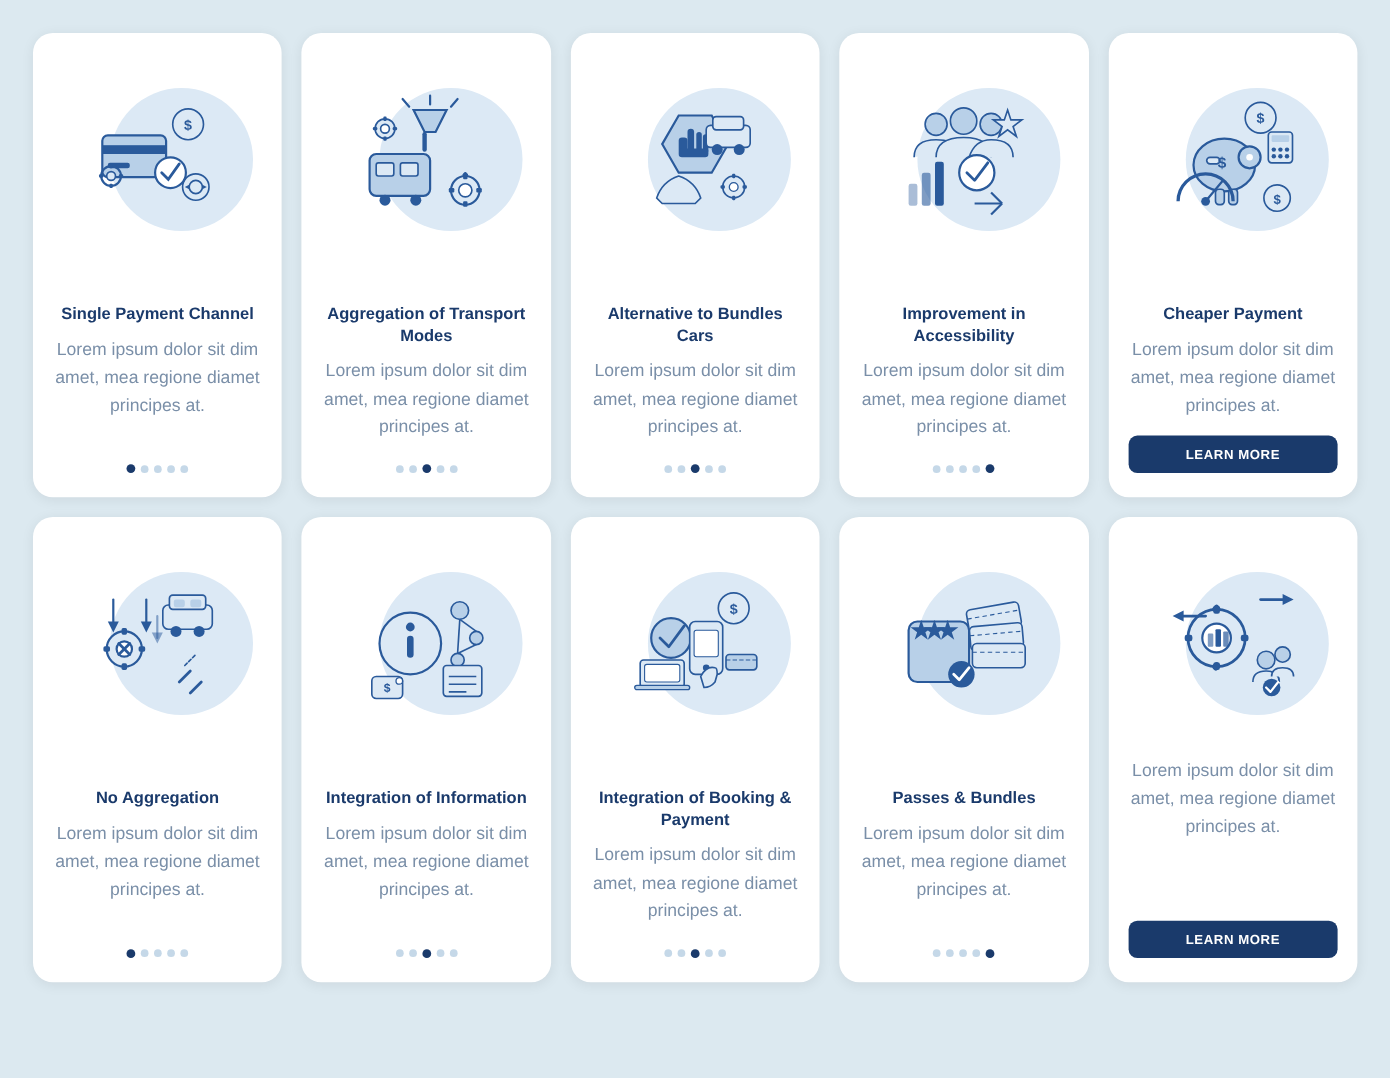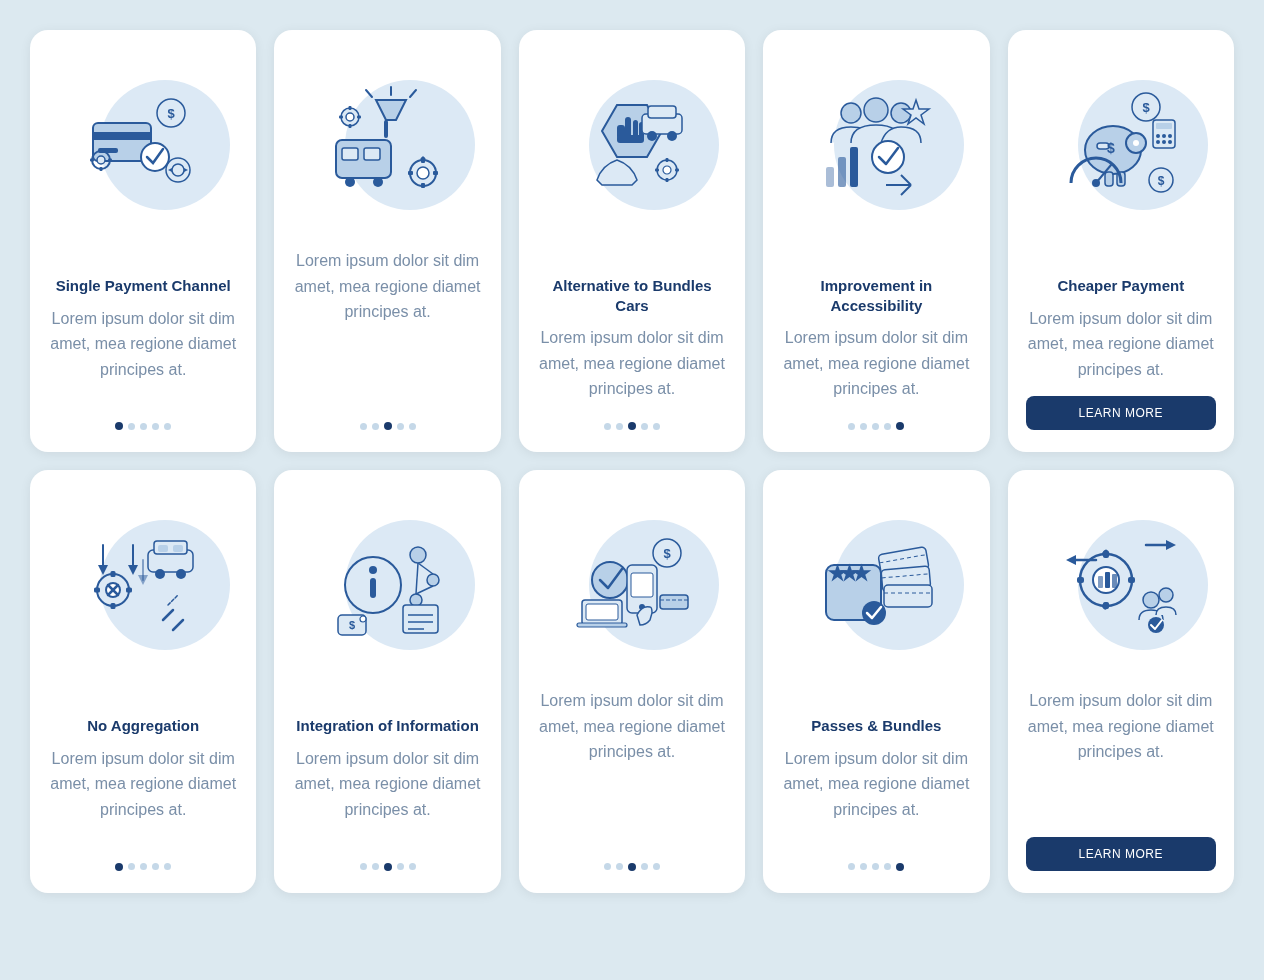--- a/index.html
+++ b/index.html
@@ -88,21 +88,21 @@
       width: 8px;
       height: 8px;
     }
     .btn-learn {
       background: #1a3a6b;
       color: #fff;
       border: none;
       border-radius: 8px;
       padding: 10px 22px;
       font-size: 12px;
-      font-weight: 400;
+      font-weight: 700;
       letter-spacing: 0.5px;
       cursor: pointer;
       width: 100%;
     }
   </style>
 </head>
 <body>
 
 <div class="grid">
 
@@ -184,20 +184,21 @@
         <g transform="translate(22,32)">
           <circle cx="0" cy="0" r="9" fill="#dce9f5" stroke="#2a5a9b" stroke-width="1.5"></circle>
           <circle cx="0" cy="0" r="4" fill="#fff" stroke="#2a5a9b" stroke-width="1.5"></circle>
           <rect x="-1.5" y="-11" width="3" height="4" rx="1" fill="#2a5a9b"></rect>
           <rect x="-1.5" y="7" width="3" height="4" rx="1" fill="#2a5a9b"></rect>
           <rect x="-11" y="-1.5" width="4" height="3" rx="1" fill="#2a5a9b"></rect>
           <rect x="7" y="-1.5" width="4" height="3" rx="1" fill="#2a5a9b"></rect>
         </g>
       </svg>
     </div>
+    <div class="card-title">Aggregation of Transport Modes</div>
     <div class="card-body">Lorem ipsum dolor sit dim amet, mea regione diamet principes at.</div>
     <div class="card-footer">
       <div class="dots">
         <div class="dot"></div>
         <div class="dot"></div>
         <div class="dot active"></div>
         <div class="dot"></div>
         <div class="dot"></div>
       </div>
     </div>
@@ -443,20 +444,21 @@
         <rect x="10" y="75" width="40" height="25" rx="3" fill="#dce9f5" stroke="#2a5a9b" stroke-width="1.5"></rect>
         <rect x="5" y="98" width="50" height="4" rx="2" fill="#b8d0e8" stroke="#2a5a9b" stroke-width="1.2"></rect>
         <rect x="14" y="79" width="32" height="16" rx="2" fill="#fff" stroke="#2a5a9b" stroke-width="1"></rect>
 
         <g transform="translate(88,70)">
           <rect x="0" y="0" width="28" height="14" rx="3" fill="#b8d0e8" stroke="#2a5a9b" stroke-width="1.5"></rect>
           <line x1="0" y1="5" x2="28" y2="5" stroke="#2a5a9b" stroke-width="1" stroke-dasharray="4,2"></line>
         </g>
       </svg>
     </div>
+    <div class="card-title">Integration of Booking &amp; Payment</div>
     <div class="card-body">Lorem ipsum dolor sit dim amet, mea regione diamet principes at.</div>
     <div class="card-footer">
       <div class="dots">
         <div class="dot"></div>
         <div class="dot"></div>
         <div class="dot active"></div>
         <div class="dot"></div>
         <div class="dot"></div>
       </div>
     </div>

